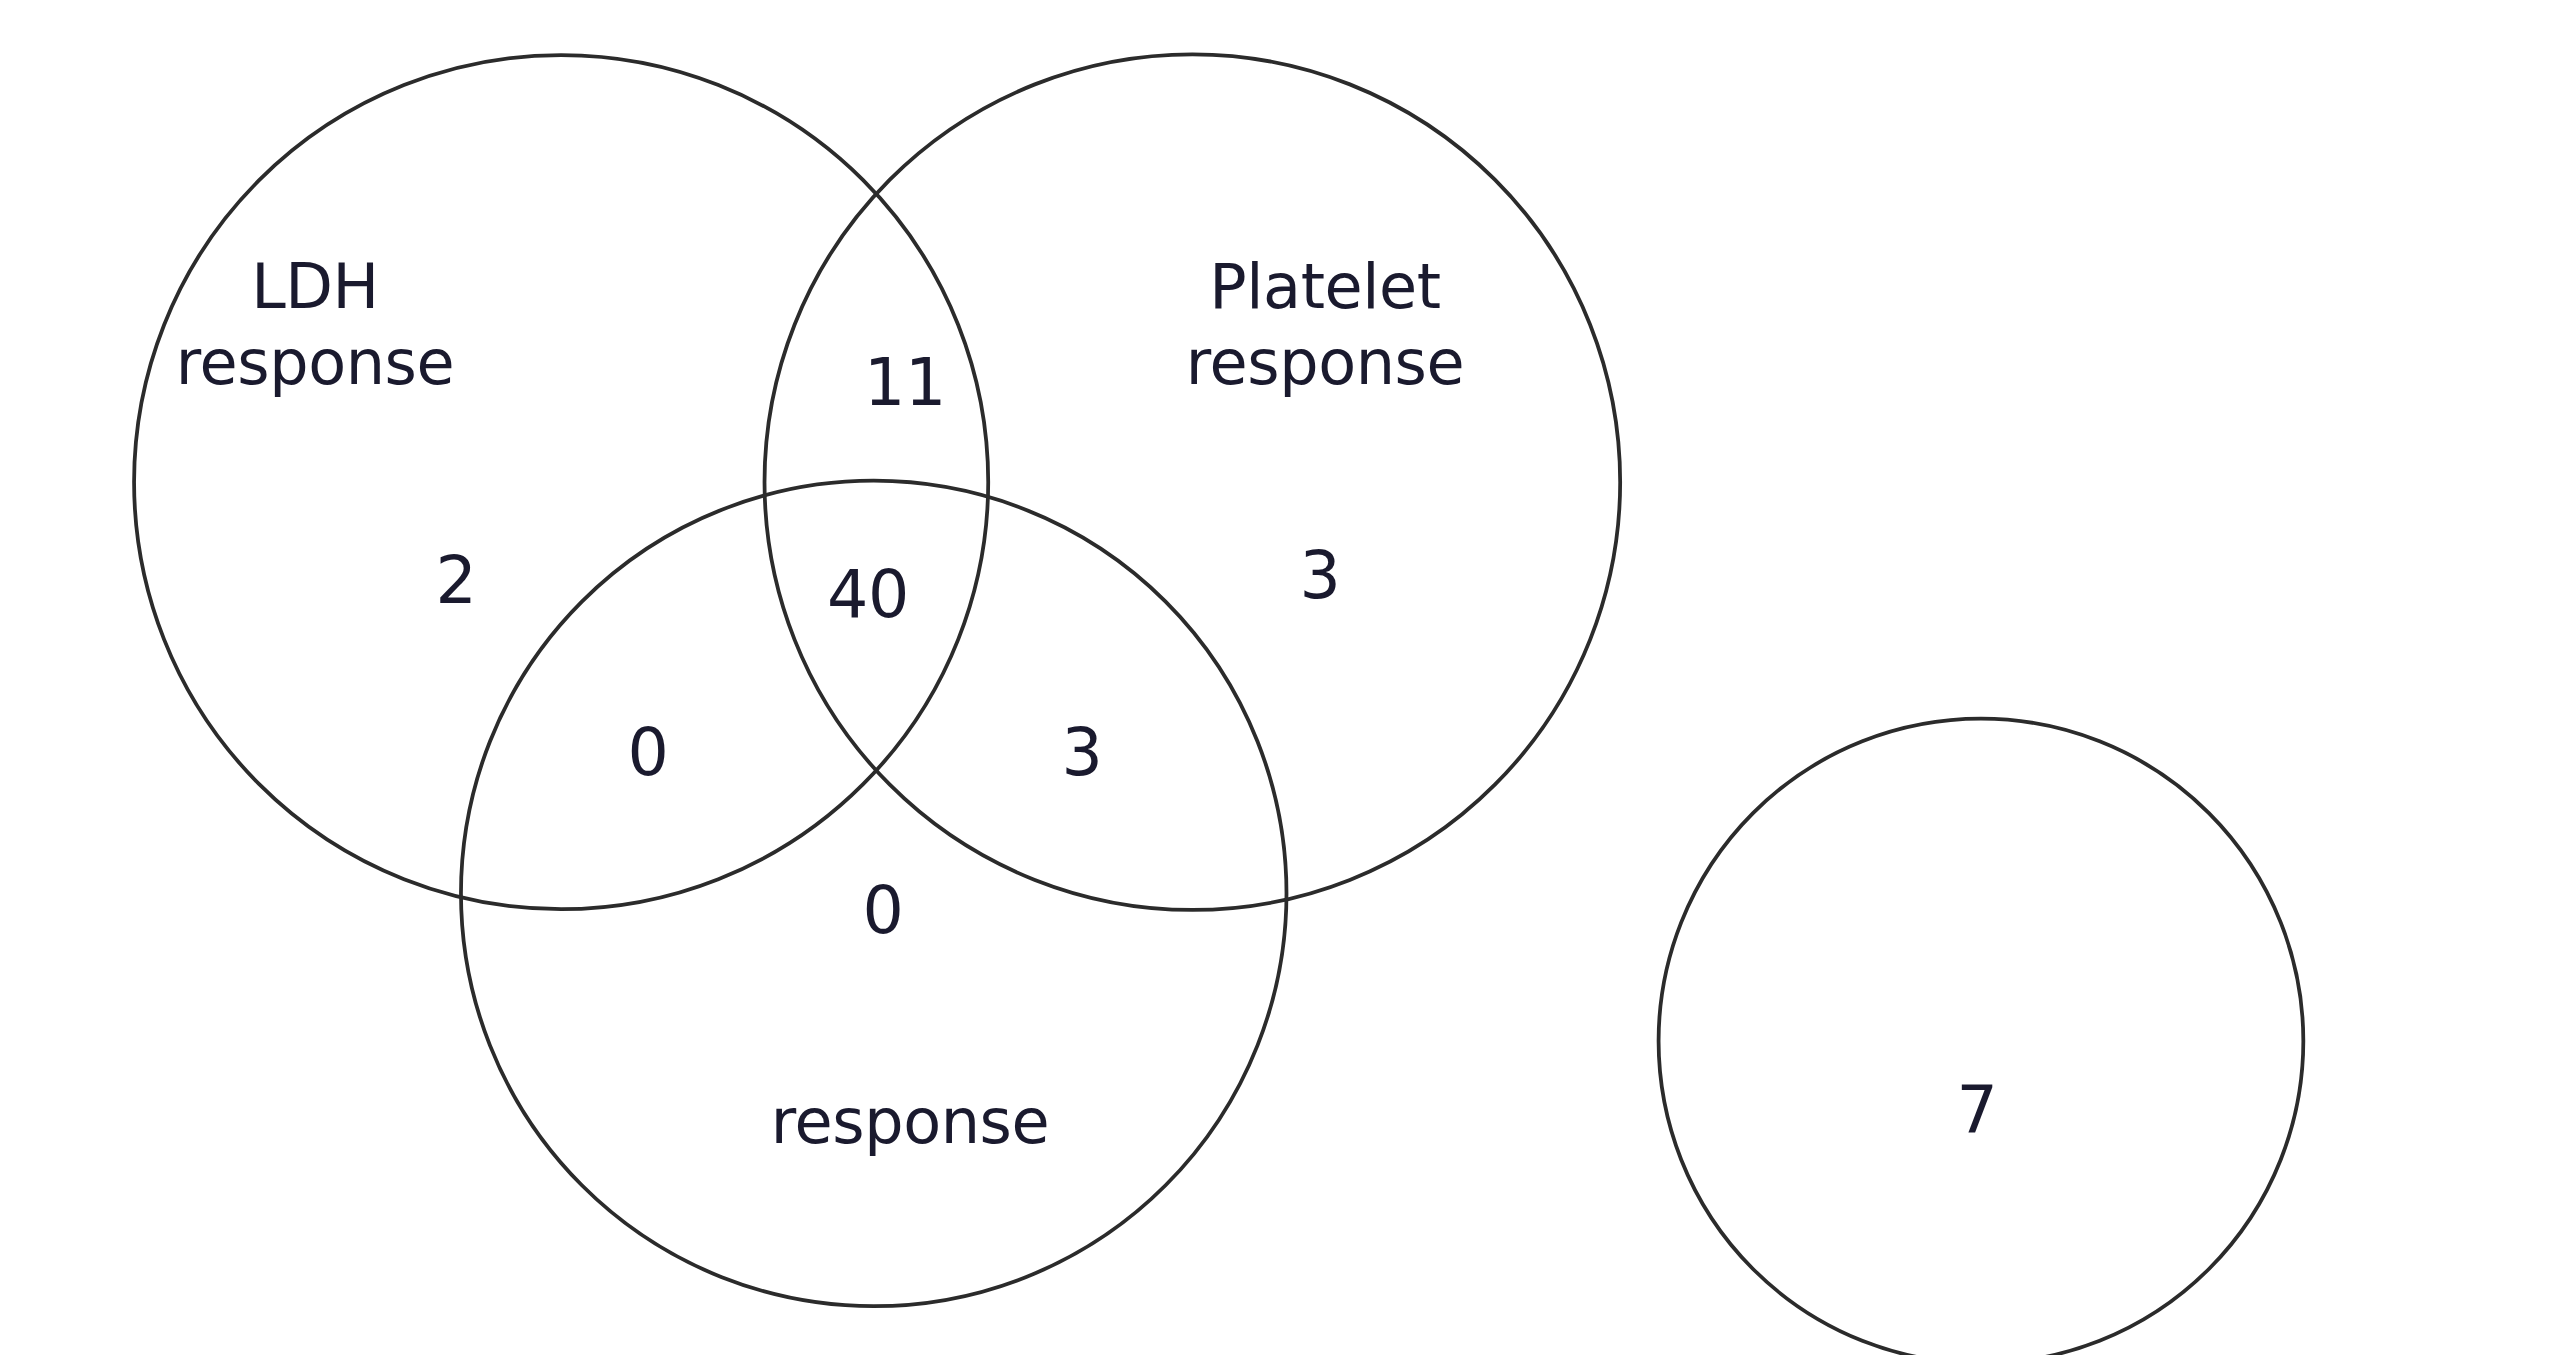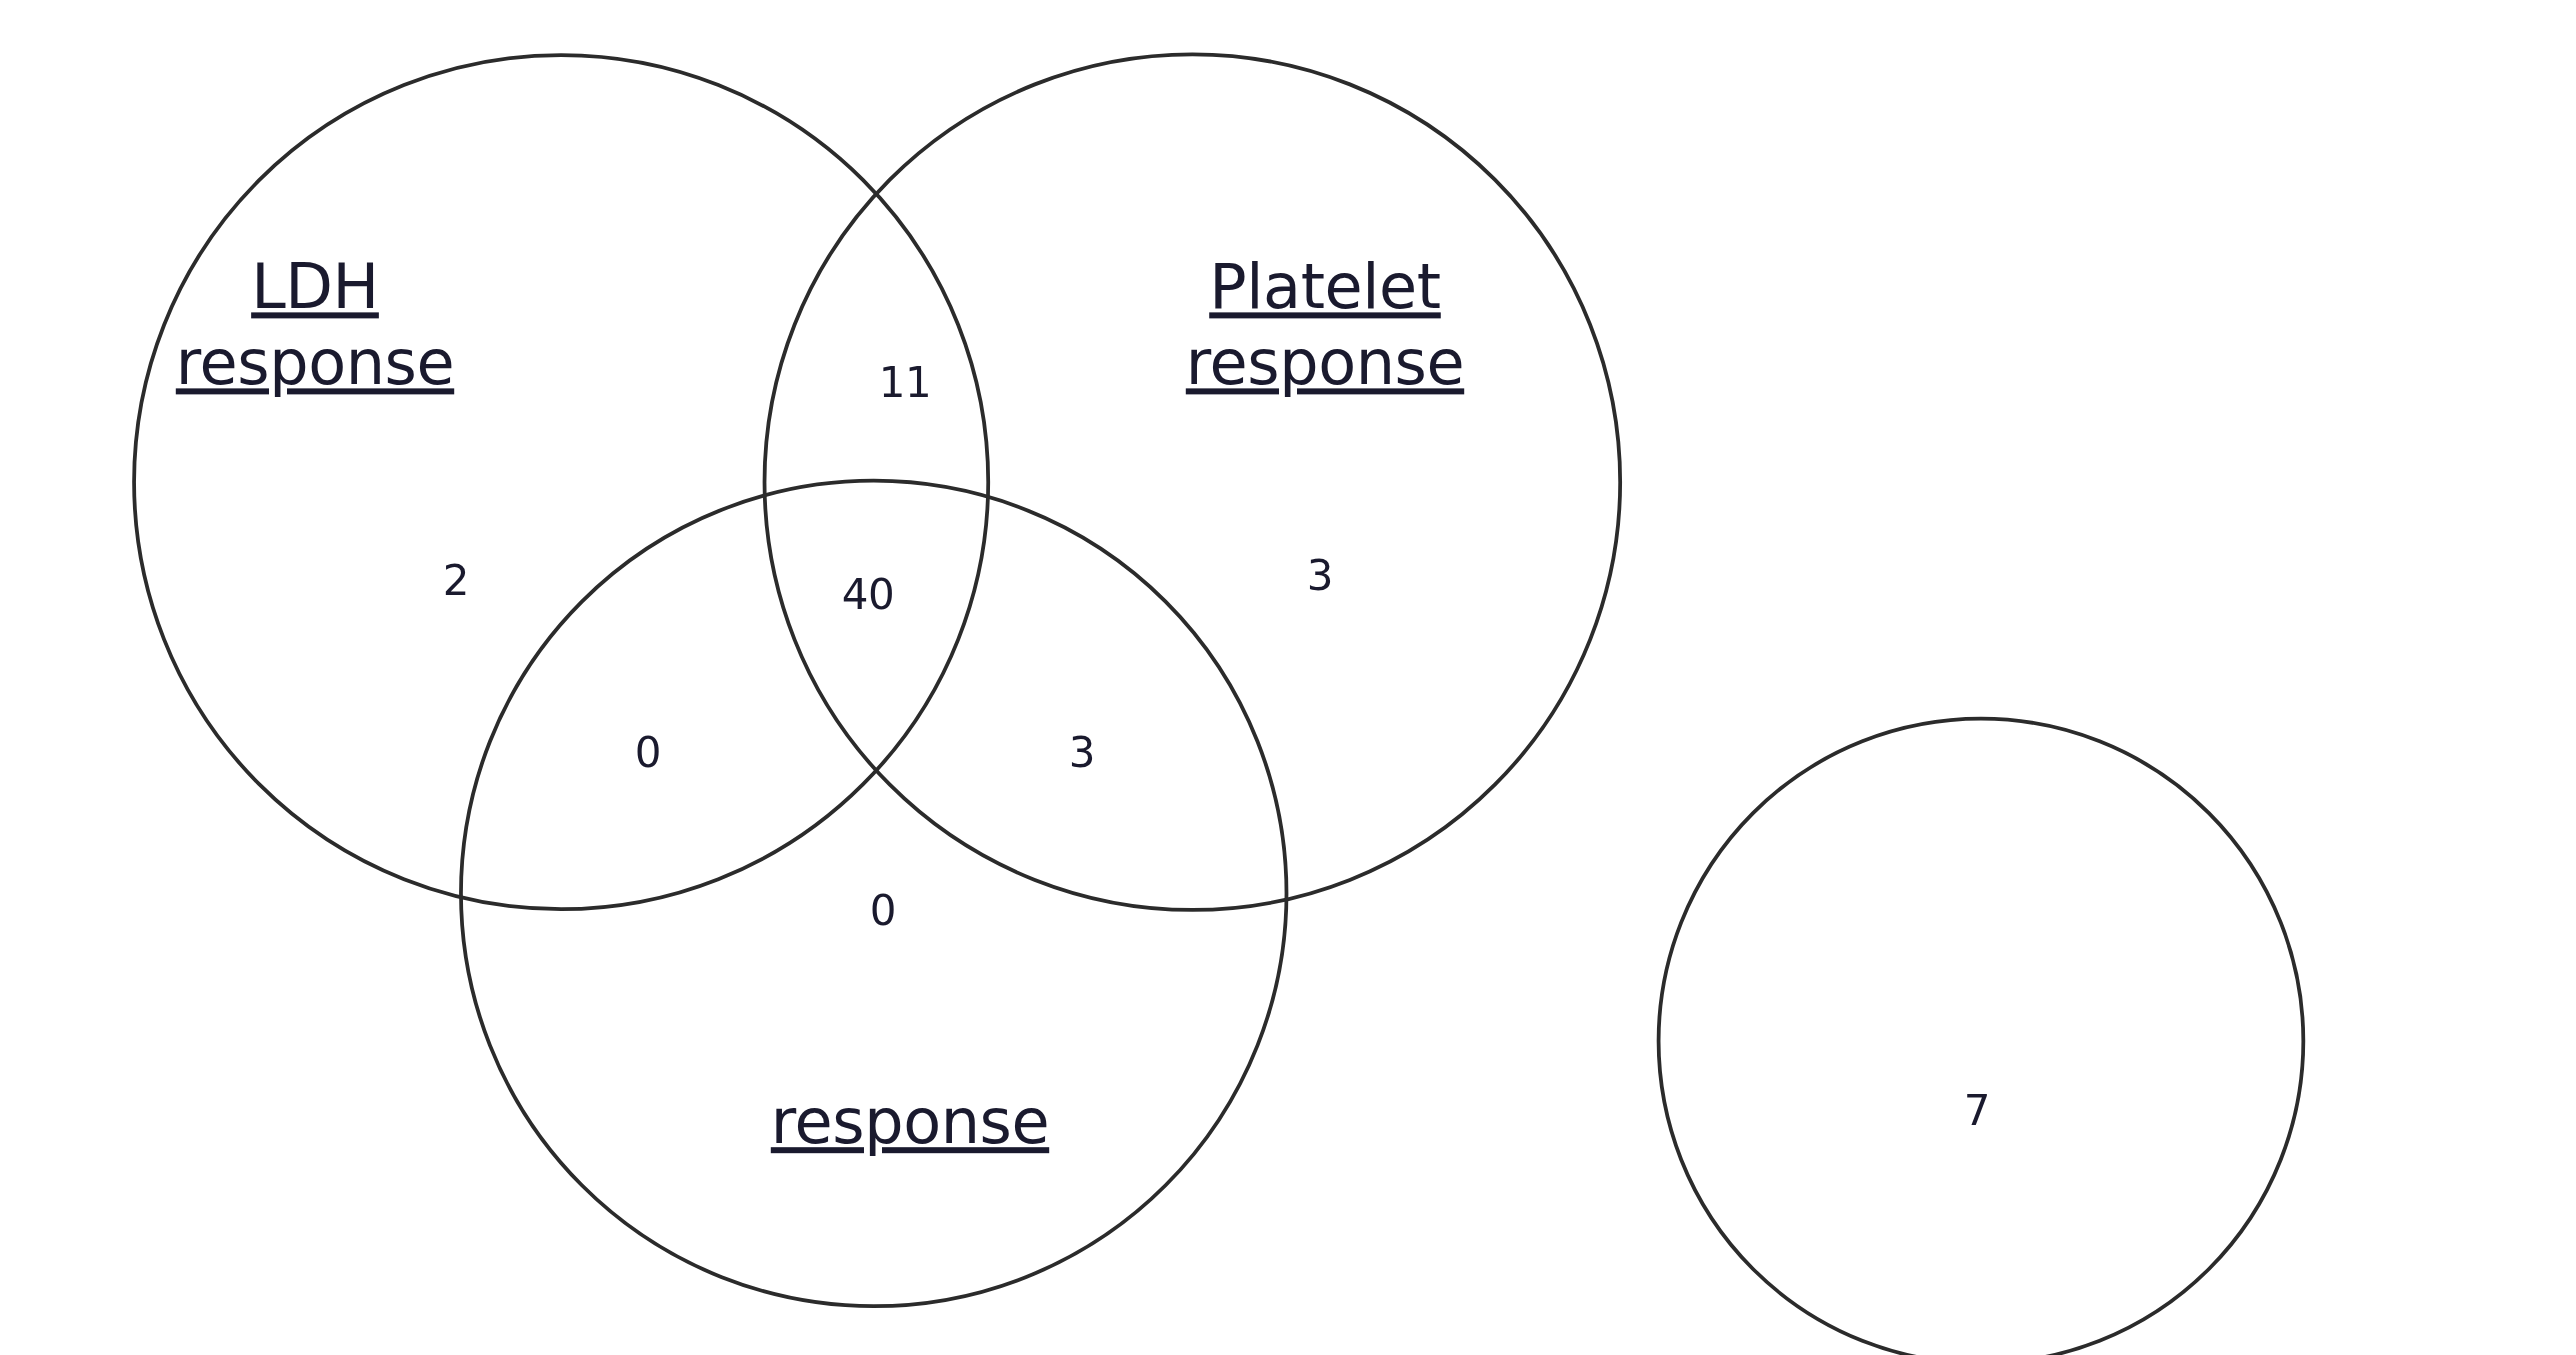--- a/index.html
+++ b/index.html
@@ -37,25 +37,24 @@
     font-family: "DejaVu Sans", sans-serif;
     text-align: center;
     white-space: nowrap;
     transform: translate(-50%, -50%);
     line-height: 1.22;
     letter-spacing: -0.4px;
   }
   .set-label {
     font-size: 62px;
     font-weight: 400;
-    text-decoration: underline;
   }
   .set-label .ln { display: block; }
   .count {
-    font-size: 42px;
+    font-size: 65px;
     font-weight: 400;
   }
   .noresp-label {
     font-size: 62px;
     font-weight: 400;
   }
 </style>
 </head>
 <body>
 

